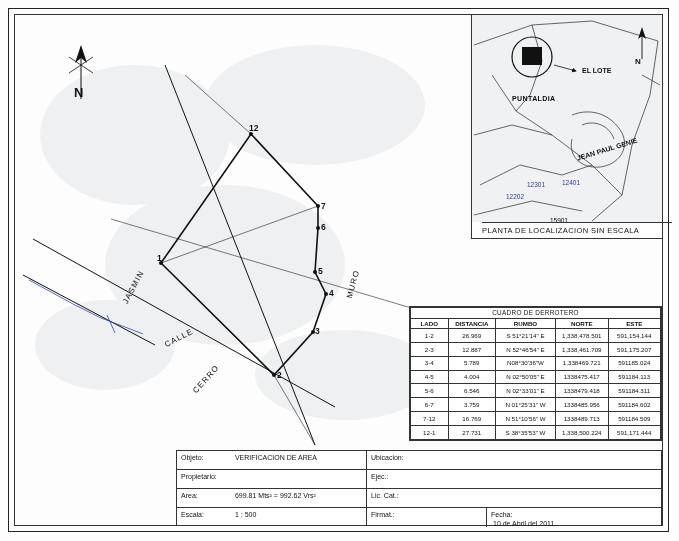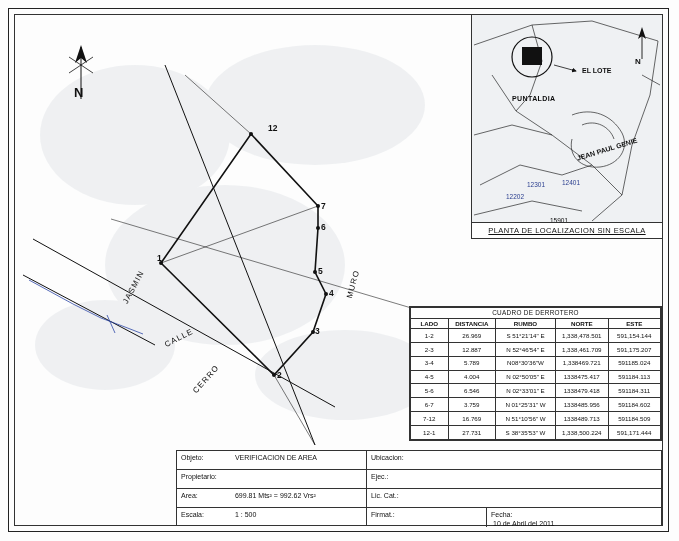--- a/index.html
+++ b/index.html
@@ -10,22 +10,22 @@
 
   
   #plan{position:absolute;left:15px;top:15px;width:647px;height:432px;}
   #plansvg{position:absolute;left:0;top:0;}
 
   
   .north{position:absolute;left:44px;top:28px;width:44px;height:66px;}
 
   
   .inset{position:absolute;left:471px;top:14px;width:192px;height:225px;border:1px solid #333;box-sizing:border-box;background:#fff;}
-  .inset-caption{position:absolute;left:0;bottom:0;width:100%;height:16px;border-top:1px solid #333;box-sizing:border-box;
-     font-size:7.5px;letter-spacing:.4px;text-align:center;line-height:16px;color:#111;text-decoration:underline;}
+  .inset-caption{position:absolute;left:10px;bottom:0;width:100%;height:16px;border-top:1px solid #333;box-sizing:border-box;
+     font-size:7.5px;letter-spacing:.4px;line-height:16px;color:#111;}
   .inset-map{position:absolute;left:0;top:0;right:0;bottom:16px;overflow:hidden;}
   .inset-lbl{position:absolute;font-size:6.5px;color:#0d0d0d;white-space:nowrap;}
   .inset-lbl.blue{color:#2b3f8f;}
   .inset-lbl.big{font-size:8px;font-weight:bold;letter-spacing:.3px;}
 
   
   .vlabel{position:absolute;font-size:8.5px;font-weight:bold;color:#111;}
 
   
   .street{position:absolute;font-size:8px;letter-spacing:1.2px;color:#111;white-space:nowrap;}
@@ -106,21 +106,21 @@
     <div class="north">
       <svg width="44" height="66" viewBox="0 0 44 66">
         <line x1="22" y1="4" x2="22" y2="56" stroke="#111" stroke-width="1"></line>
         <polygon points="22,2 16,20 22,15 28,20" fill="#111"></polygon>
         <line x1="10" y1="14" x2="34" y2="30" stroke="#111" stroke-width="0.8"></line>
         <line x1="34" y1="14" x2="10" y2="30" stroke="#111" stroke-width="0.8"></line>
       </svg>
       <div style="position:absolute;left:15px;top:42px;font-size:13px;font-weight:bold;">N</div>
     </div>
 
-    <div class="vlabel" style="left:234px;top:108px;margin-left:19px;">12</div>
+    <div class="vlabel" style="left:234px;top:108px;">12</div>
     <div class="vlabel" style="left:306px;top:186px;">7</div>
     <div class="vlabel" style="left:306px;top:207px;">6</div>
     <div class="vlabel" style="left:303px;top:251px;">5</div>
     <div class="vlabel" style="left:314px;top:273px;">4</div>
     <div class="vlabel" style="left:300px;top:311px;">3</div>
     <div class="vlabel" style="left:262px;top:355px;">2</div>
     <div class="vlabel" style="left:142px;top:238px;">1</div>
 
     <div class="street" style="left:106px;top:286px;transform:rotate(-62deg);transform-origin:left top;">JASMIN</div>
     <div class="street" style="left:148px;top:326px;transform:rotate(-27deg);transform-origin:left top;">CALLE</div>

